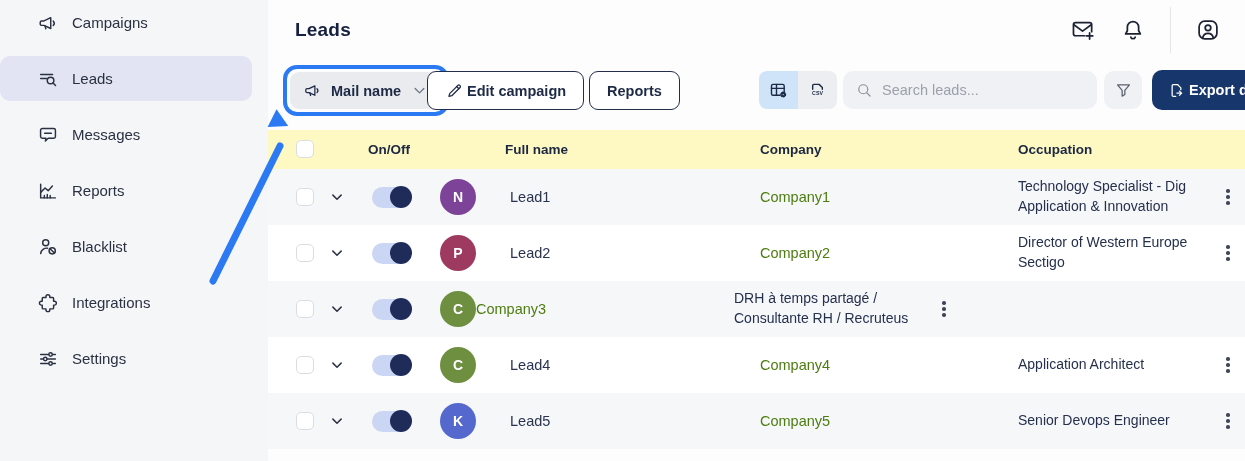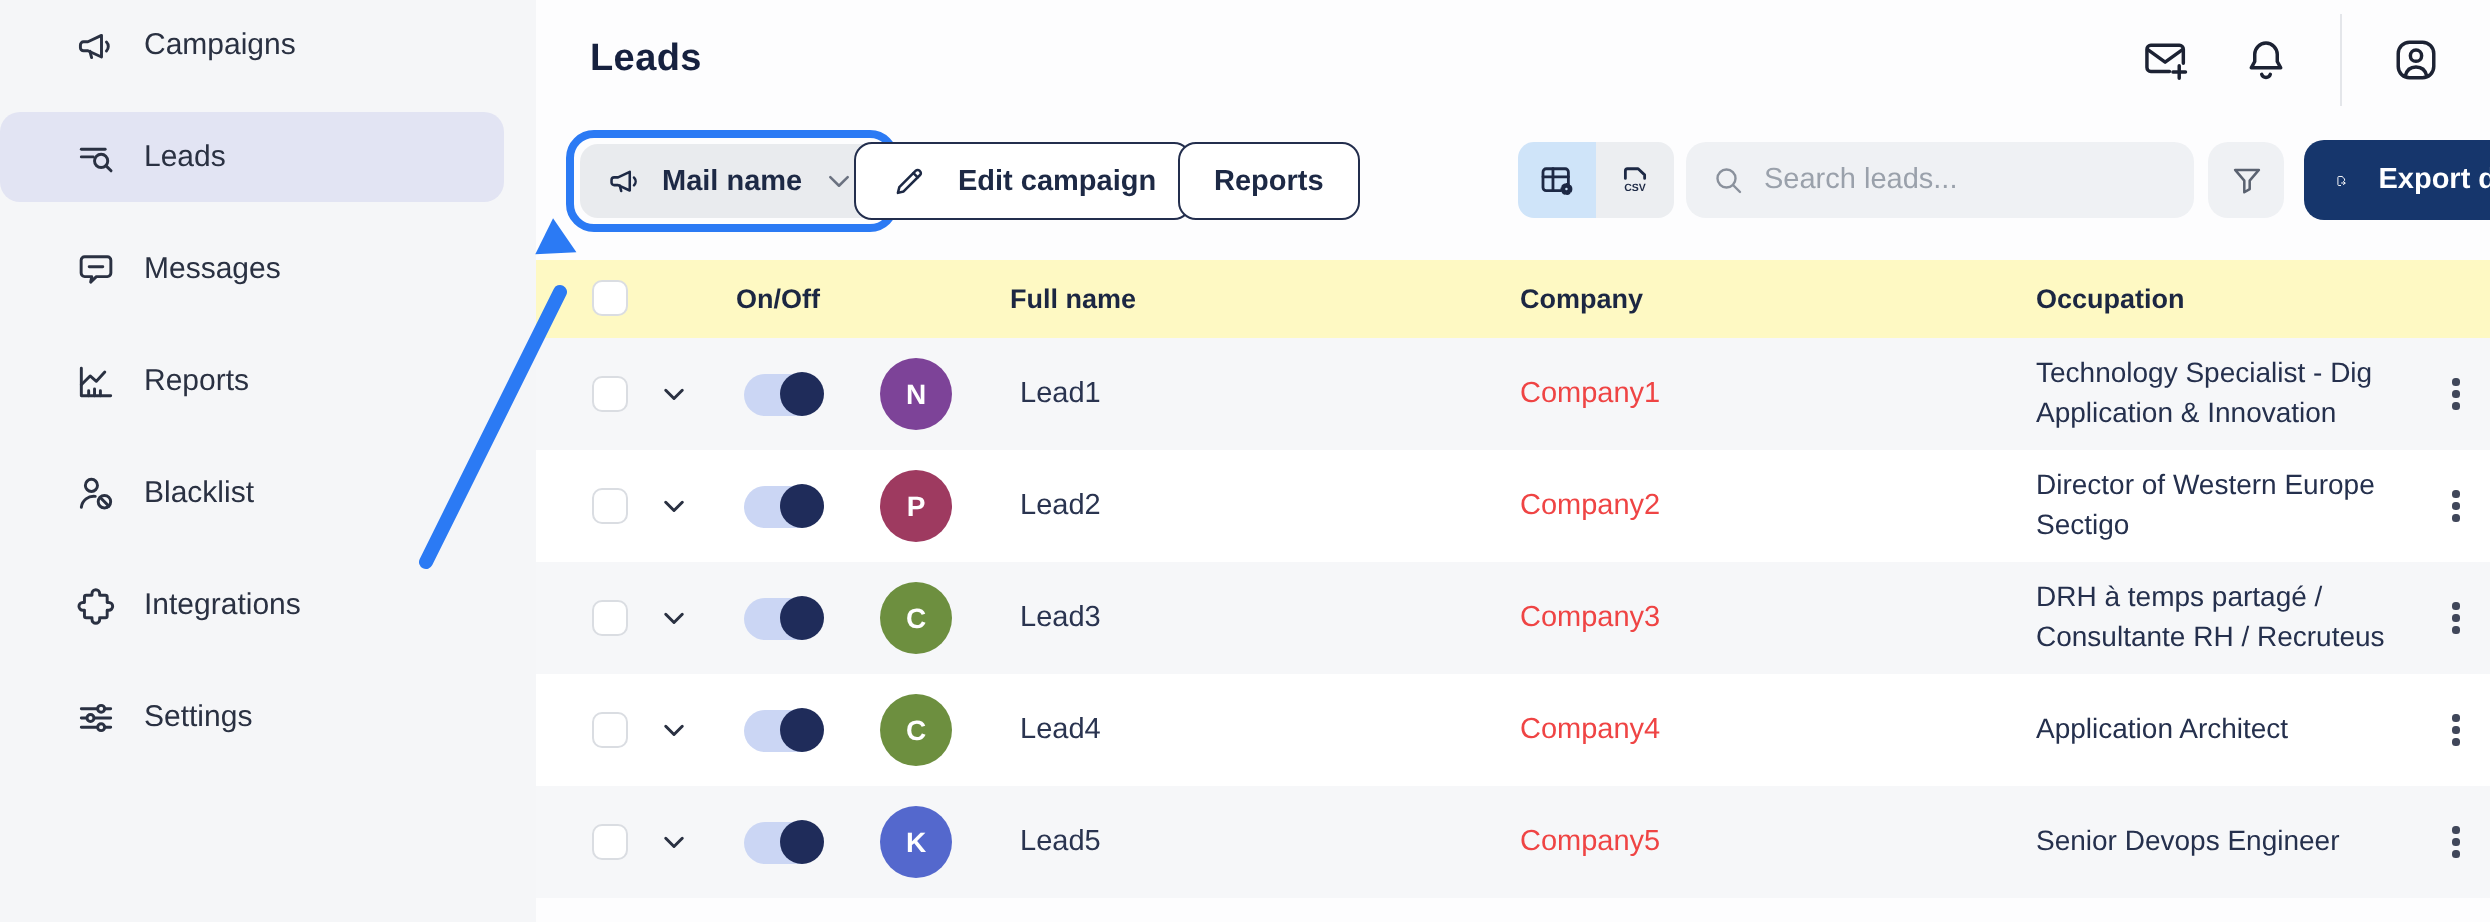--- a/index.html
+++ b/index.html
@@ -20,21 +20,21 @@
 
   .topbar { position:relative; height:60px; display:flex; align-items:center; padding-left:27px; }
   .page-title { font-size:19px; font-weight:700; color:#16213f; letter-spacing:.2px; }
   .topbar-icons { position:absolute; right:0; top:0; height:60px; display:flex; align-items:center; gap:24px; padding-right:24px; }
   .topbar-icons .icon { width:26px; height:26px; color:#1c2233; cursor:pointer; }
   .top-divider { width:1px; height:46px; background:#e4e6ea; }
 
   
   .toolbar { position:relative; height:70px; }
   .annotation-ring { position:absolute; left:15px; top:5px; border:4px solid #2b7af4; border-radius:14px; padding:3px; background:transparent; }
-  .btn { display:flex; align-items:center; gap:15px; font-size:14.5px; font-weight:600; color:#1d2945; cursor:pointer; white-space:nowrap; }
+  .btn { display:flex; align-items:center; gap:3px; font-size:14.5px; font-weight:600; color:#1d2945; cursor:pointer; white-space:nowrap; }
   .dropdown-btn { background:#e9ebee; border-radius:9px; height:37px; padding:0 13px; gap:9px; }
   .dropdown-btn .icon { width:19px; height:19px; }
   .chev { width:16px; height:16px; color:#6b7280; }
   .outline-btn { position:absolute; top:11px; height:39px; background:#ffffff; border:1.5px solid #232e4d; border-radius:9px; padding:0 17px; }
   .outline-btn .icon { width:19px; height:19px; }
   .edit-btn { left:159px; }
   .reports-btn { left:321px; }
 
   .view-toggle { position:absolute; left:491px; top:11px; display:flex; }
   .seg { width:39px; height:38px; display:flex; align-items:center; justify-content:center; cursor:pointer; color:#1d2945; }
@@ -67,21 +67,21 @@
 
   .lead-row { display:flex; align-items:center; height:56px; padding-left:28px; background:#ffffff; }
   .lead-row:nth-child(odd) { background:#f6f7f9; }
   .cell-chevron { margin-left:14px; width:18px; height:18px; color:#2a3142; cursor:pointer; flex:none; }
   .cell-chevron svg { width:100%; height:100%; fill:none; stroke:currentColor; stroke-width:2; stroke-linecap:round; stroke-linejoin:round; }
   .toggle { margin-left:26px; width:38px; height:21px; background:#cbd6f4; border-radius:11px; position:relative; cursor:pointer; flex:none; }
   .toggle .knob { position:absolute; right:-2px; top:-0.5px; width:22px; height:22px; border-radius:50%; background:#1f2c5a; }
   .avatar { margin-left:30px; width:36px; height:36px; border-radius:50%; color:#ffffff; font-size:14px; font-weight:700;
             display:flex; align-items:center; justify-content:center; flex:none; }
   .cell-name { margin-left:34px; width:250px; font-size:14.5px; color:#2a3450; }
-  .cell-company { width:258px; font-size:14.5px; color:#ef4444; }
+  .cell-company { width:258px; font-size:14.5px; color:#4d7c0f; }
   .cell-occupation { width:196px; font-size:14px; color:#25304d; line-height:1.42; }
   .cell-occupation div { white-space:nowrap; overflow:hidden; }
   .kebab { margin-left:2px; width:24px; height:24px; display:flex; flex-direction:column; align-items:center; justify-content:center; gap:2.5px; cursor:pointer; }
   .kebab i { width:3.5px; height:3.5px; border-radius:50%; background:#40475a; }
 
   
   .arrow-overlay { position:absolute; left:0; top:0; width:1245px; height:461px; pointer-events:none; z-index:50; }
 </style>
 </head>
 <body>
@@ -314,21 +314,20 @@
 
   <div class="lead-row">
     <span class="checkbox"></span>
     <span class="cell-chevron"><svg viewBox="0 0 24 24">
             <path d="M6.5 9.5 12 15l5.5-5.5"></path>
           </svg></span>
     <span class="toggle">
           <span class="knob"></span>
         </span>
     <span class="avatar" style="background: rgb(109, 143, 63);">C</span>
-    <span class="cell-name">Lead3</span>
     <span class="cell-company">Company3</span>
     <span class="cell-occupation">
       <div>DRH à temps partagé /</div>
       <div>Consultante RH / Recruteus</div>
     </span>
     <span class="kebab">
           <i></i>
           <i></i>
           <i></i>
         </span>

